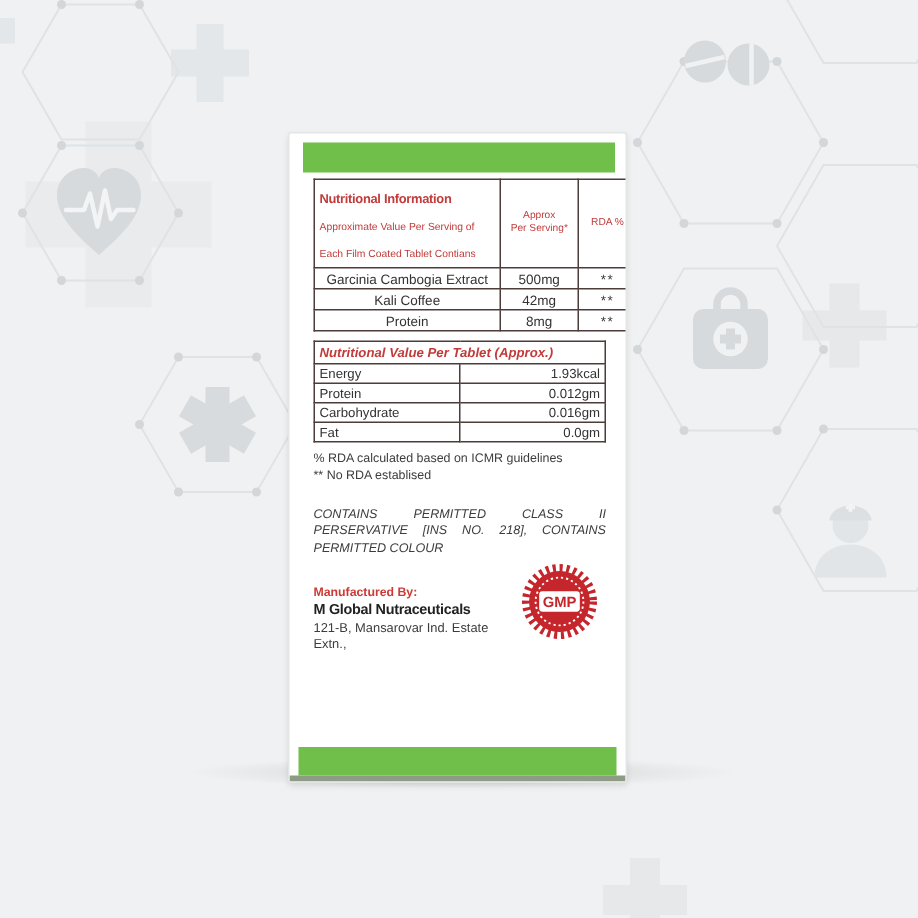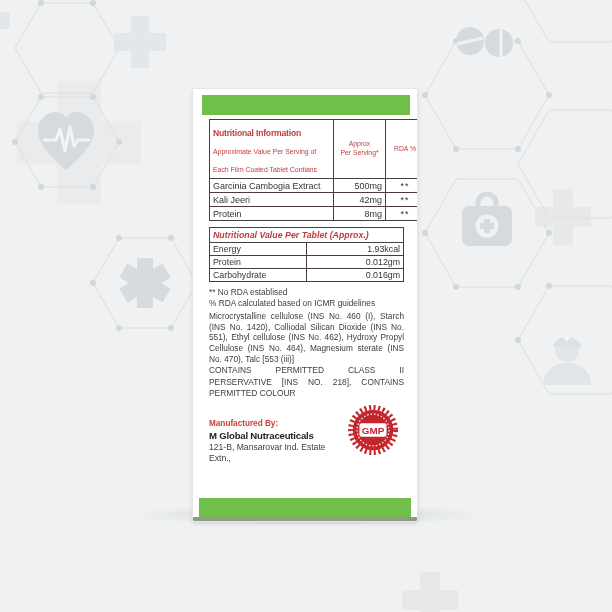--- a/index.html
+++ b/index.html
@@ -26,36 +26,36 @@
 
   table{border-collapse:collapse;width:100%;table-layout:fixed;}
   td{border:1px solid #4c3c3a;overflow:hidden;}
   .t1 .col-name{width:117px;}
   .t1 .col-amt{width:45px;}
   .t1 .col-rda{width:32px;}
   .t1-head td{color:#c13b3b;vertical-align:middle;padding:2px 3px;}
   .t1-title{font-weight:bold;font-size:8.6px;letter-spacing:-0.2px;}
   .t1-sub{font-size:6.9px;line-height:1.25;}
   .t1-colhead{font-size:6.8px;text-align:center;line-height:1.3;padding:1px;}
-  .t1 .data-row td{font-size:9px;color:#333;padding:1px 3px;height:11px;}
+  .t1 .data-row td{font-size:9px;color:#333;padding:1px 3px;height:11px;text-align:center;}
   .t1 .amt{text-align:right;}
   .t1 .rda{text-align:center;font-size:8px;letter-spacing:1px;}
 
   .t2{margin-top:6px;}
   .t2 .col-name{width:128px;}
   .t2 .col-val{width:66px;}
   .t2-head td{color:#c13b3b;font-weight:bold;font-size:8.8px;padding:2px 3px;font-style:italic;}
   .t2 .data-row td{font-size:8.8px;color:#333;padding:1px 3px;height:10px;}
   .t2 .val{text-align:right;}
 
   .notes{margin-top:5px;font-size:8.3px;color:#3d3d3d;line-height:1.3;}
   .para{font-size:8.3px;color:#3d3d3d;line-height:1.32;text-align:justify;}
   .para-overages{margin-top:3px;}
   .para-excipients{margin-top:2px;}
-  .para-preservative{margin-top:0;font-size:8.4px;line-height:1.38;}
+  .para-preservative{margin-top:15px;font-size:8.4px;line-height:1.38;font-style:italic;}
 
   .bottom-row{display:flex;margin-top:5px;}
   .mfg-block{flex:1;padding-top:14px;}
   .mfg-label{color:#cc3b36;font-size:8.2px;font-weight:bold;}
   .mfg-name{color:#222;font-size:9.6px;font-weight:bold;margin-top:2px;letter-spacing:-0.2px;}
   .mfg-addr{color:#3d3d3d;font-size:8.6px;line-height:1.28;margin-top:1px;}
   .seal-col{width:62px;display:flex;flex-direction:column;align-items:center;}
 </style>
 </head>
 <body>
@@ -164,21 +164,21 @@
           <div>Per Serving*</div>
         </td>
         <td class="col-rda t1-colhead">RDA %</td>
       </tr>
       <tr class="data-row">
         <td>Garcinia Cambogia Extract</td>
         <td class="amt">500mg</td>
         <td class="rda">**</td>
       </tr>
       <tr class="data-row">
-        <td>Kali Jeeri</td>
+        <td>Kali Coffee</td>
         <td class="amt">42mg</td>
         <td class="rda">**</td>
       </tr>
       <tr class="data-row">
         <td>Protein</td>
         <td class="amt">8mg</td>
         <td class="rda">**</td>
       </tr>
     </tbody>
       </table>
@@ -193,29 +193,32 @@
         <td class="col-val val">1.93kcal</td>
       </tr>
       <tr class="data-row">
         <td>Protein</td>
         <td class="val">0.012gm</td>
       </tr>
       <tr class="data-row">
         <td>Carbohydrate</td>
         <td class="val">0.016gm</td>
       </tr>
+      <tr class="data-row">
+        <td>Fat</td>
+        <td class="val">0.0gm</td>
+      </tr>
     </tbody>
       </table>
 
     <div class="notes">
+      <div>% RDA calculated based on ICMR guidelines</div>
       <div>** No RDA establised</div>
-      <div>% RDA calculated based on ICMR guidelines</div>
     </div>
 
-    <div class="para para-excipients">Microcrystalline cellulose (INS No. 460 (I), Starch (INS No. 1420), Colliodal Silican Dioxide (INS No. 551), Ethyl cellulose (INS No. 462), Hydroxy Propyl Cellulose (INS No. 464), Magnesium sterate (INS No. 470), Talc [553 (iii)]</div>
     <div class="para para-preservative">CONTAINS PERMITTED CLASS II PERSERVATIVE [INS NO. 218], CONTAINS PERMITTED COLOUR</div>
 
     <div class="bottom-row">
       <div class="mfg-block">
         <div class="mfg-label">Manufactured By:</div>
         <div class="mfg-name">M Global Nutraceuticals</div>
         <div class="mfg-addr">
           <div>121-B, Mansarovar Ind. Estate Extn.,</div>
 
         </div>

